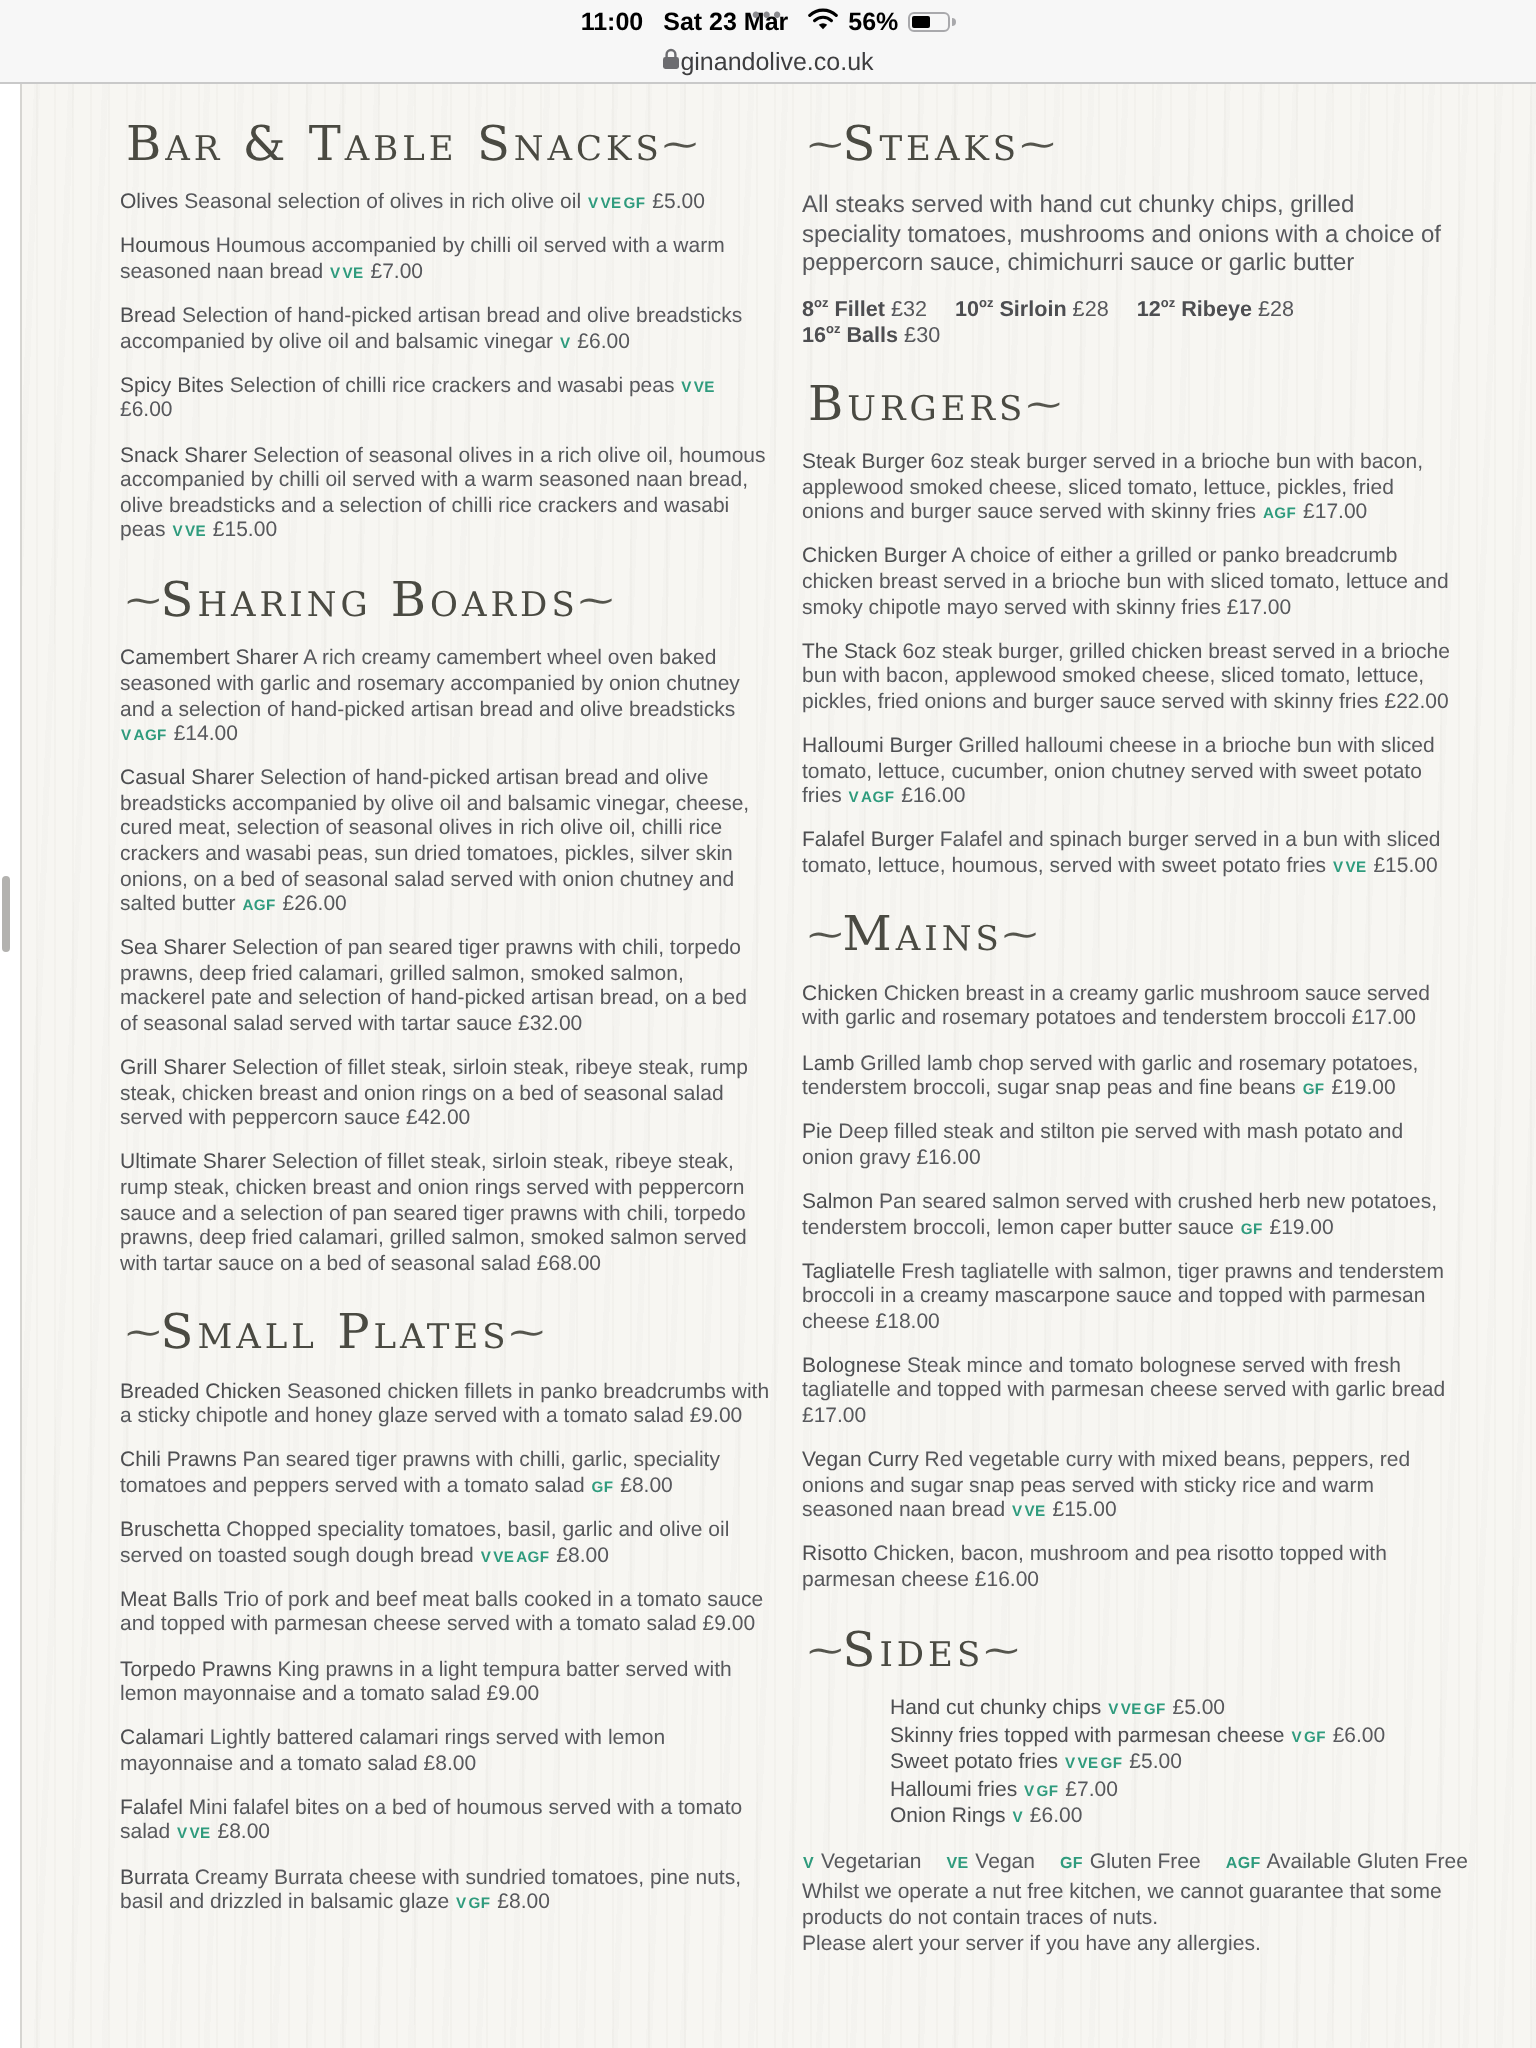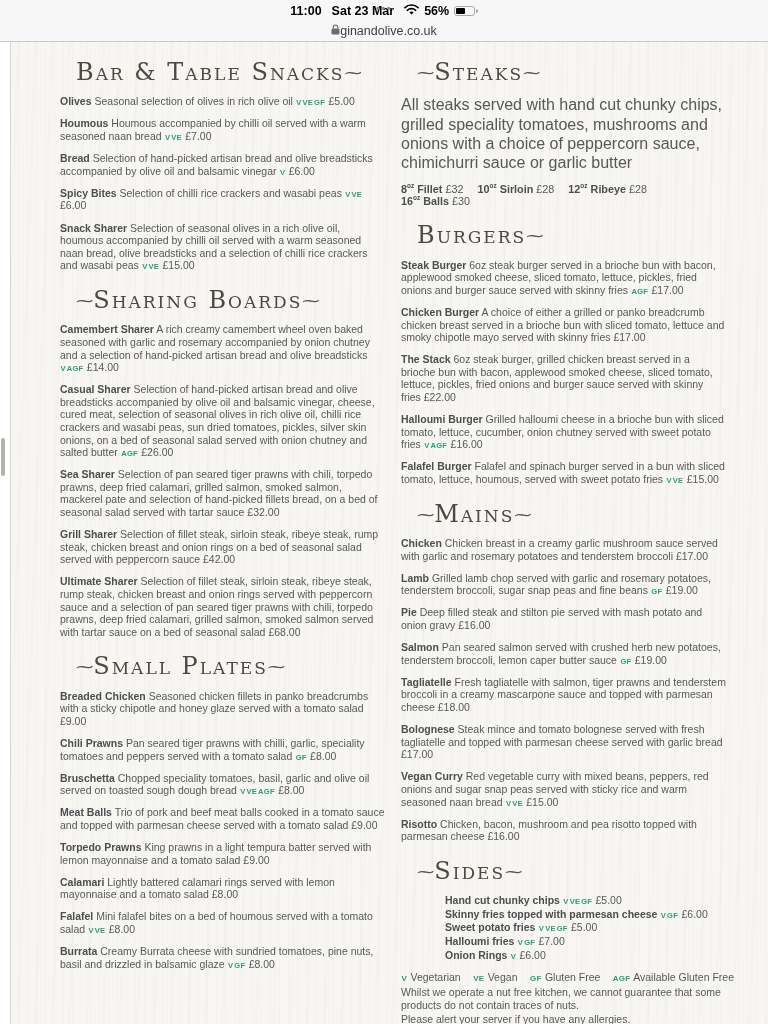--- a/index.html
+++ b/index.html
@@ -30,32 +30,32 @@
           repeating-linear-gradient(90deg, rgba(125,118,100,0.035) 0 1px, transparent 1px 9px),
           repeating-linear-gradient(92deg, rgba(0,0,0,0.013) 0 3px, transparent 3px 17px);}
   .page-left-strip{position:absolute;left:0;top:0;bottom:0;width:10px;background:#fff;
                    border-right:1px solid #d6d5d1;}
   .edge-mark{position:absolute;left:1px;top:396px;width:4px;height:38px;background:#b3b2af;
              border-radius:2px;}
   .menu{position:relative;display:flex;gap:16px;padding:17px 42px 0 60px;}
   .col{width:325px;flex:0 0 325px;}
 
   .sec-title{font-family:"DejaVu Serif",serif;font-variant:small-caps;font-weight:400;
-             font-size:24px;color:#4a4a42;letter-spacing:2px;margin:15px 16px 10px;line-height:1.1;}
+             font-size:24px;color:#4a4a42;letter-spacing:2px;margin:15px 3px 10px;line-height:1.1;}
   .menu-section:first-child .sec-title{margin-top:0;}
   .swash{font-size:0.72em;vertical-align:2px;letter-spacing:0;color:#55554d;}
 
-  .intro{font-size:16px;line-height:1.2;margin:0 0 10px;}
+  .intro{font-size:12px;line-height:1.2;margin:0 0 10px;}
   .sizes{font-size:10.8px;font-weight:700;color:#4d4e51;margin:0 0 6px;}
   .size-entry{margin-right:11px;white-space:nowrap;}
   .size-entry sup{font-size:6.5px;}
   .size-price{font-weight:400;color:#57585c;}
 
   .item{font-size:10.5px;line-height:1.2;margin:0 0 9.5px;}
-  .iname{color:#4d4e51;font-weight:700;margin-top:48px;}
+  .iname{color:#4d4e51;font-weight:400;margin-top:48px;}
   .idesc{}
   .tag{color:#2f9b7d;font-weight:700;font-size:7.6px;letter-spacing:.2px;margin:0 .5px;}
   .iprice{}
   .compact .item{margin:0 0 1px;padding-left:44px;}
   .compact .iname{display:inline;}
   .compact .items{margin-bottom:10px;}
 
   .menu-footer{font-size:10.5px;line-height:1.25;margin-top:4px;}
   .legend{margin-bottom:2px;}
   .lg-item{margin-right:12px;white-space:nowrap;}
@@ -120,21 +120,21 @@
   </section>
 
   <section class="menu-section">
     <h2 class="sec-title"><span class="swash swl">⁓</span><span class="t">Sharing Boards</span><span class="swash swr">⁓</span></h2>
 
     <div class="items">
   <p class="item"><strong class="iname">Camembert Sharer</strong><span class="idesc"> A rich creamy camembert wheel oven baked seasoned with garlic and rosemary accompanied by onion chutney and a selection of hand-picked artisan bread and olive breadsticks</span> <span class="itags"><span class="tag">V</span><span class="tag">AGF</span></span><span class="iprice"> £14.00</span></p>
 
   <p class="item"><strong class="iname">Casual Sharer</strong><span class="idesc"> Selection of hand-picked artisan bread and olive breadsticks accompanied by olive oil and balsamic vinegar, cheese, cured meat, selection of seasonal olives in rich olive oil, chilli rice crackers and wasabi peas, sun dried tomatoes, pickles, silver skin onions, on a bed of seasonal salad served with onion chutney and salted butter</span> <span class="itags"><span class="tag">AGF</span></span><span class="iprice"> £26.00</span></p>
 
-  <p class="item"><strong class="iname">Sea Sharer</strong><span class="idesc"> Selection of pan seared tiger prawns with chili, torpedo prawns, deep fried calamari, grilled salmon, smoked salmon, mackerel pate and selection of hand-picked fillets bread, on a bed of seasonal salad served with tartar sauce</span> <span class="iprice"> £32.00</span></p>
+  <p class="item"><strong class="iname">Sea Sharer</strong><span class="idesc"> Selection of pan seared tiger prawns with chili, torpedo prawns, deep fried calamari, grilled salmon, smoked salmon, mackerel pate and selection of hand-picked artisan bread, on a bed of seasonal salad served with tartar sauce</span> <span class="iprice"> £32.00</span></p>
 
   <p class="item"><strong class="iname">Grill Sharer</strong><span class="idesc"> Selection of fillet steak, sirloin steak, ribeye steak, rump steak, chicken breast and onion rings on a bed of seasonal salad served with peppercorn sauce</span> <span class="iprice"> £42.00</span></p>
 
   <p class="item"><strong class="iname">Ultimate Sharer</strong><span class="idesc"> Selection of fillet steak, sirloin steak, ribeye steak, rump steak, chicken breast and onion rings served with peppercorn sauce and a selection of pan seared tiger prawns with chili, torpedo prawns, deep fried calamari, grilled salmon, smoked salmon served with tartar sauce on a bed of seasonal salad</span> <span class="iprice"> £68.00</span></p>
 </div>
   </section>
 
   <section class="menu-section">
     <h2 class="sec-title"><span class="swash swl">⁓</span><span class="t">Small Plates</span><span class="swash swr">⁓</span></h2>
 

